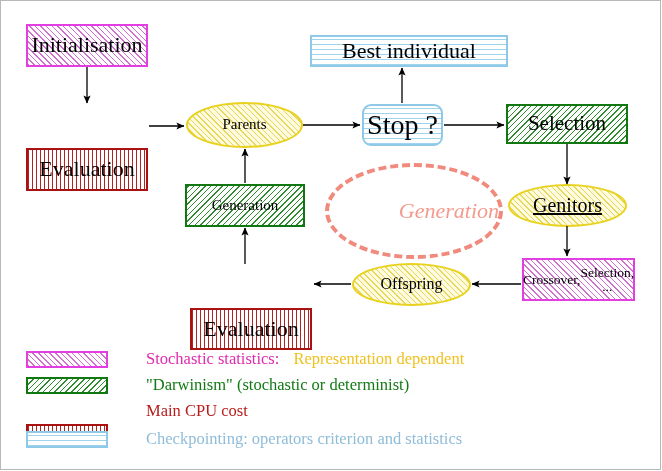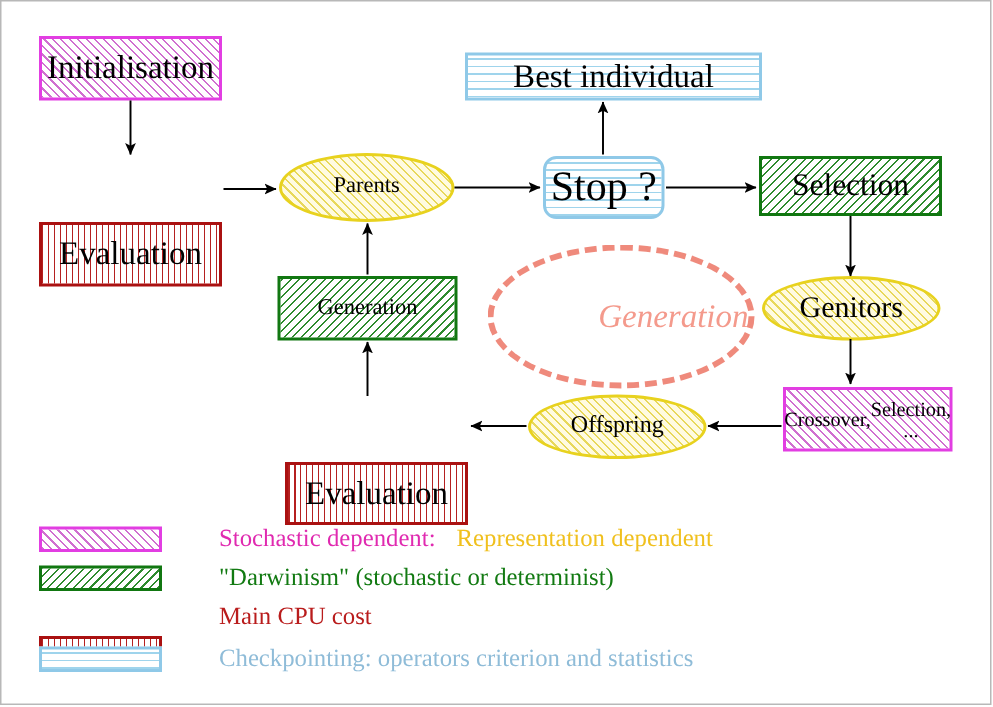--- a/index.html
+++ b/index.html
@@ -104,21 +104,21 @@
 </div>
 
 <div class="node h-blue rounded" style="left:362px;top:104px;width:81px;height:42px;font-size:28px;">
   <span class="nodelabel">Stop ?</span>
 </div>
 
 <div class="node h-green" style="left:506px;top:104px;width:122px;height:40px;font-size:21px;">
   <span class="nodelabel">Selection</span>
 </div>
 
-<div class="node h-yellow ellipse" style="left:508px;top:184px;width:119px;height:43px;font-size:20px;">
+<div class="node h-yellow ellipse" style="left:508px;top:184px;width:119px;height:43px;font-size:20px;text-decoration:underline;">
   <span class="nodelabel">Genitors</span>
 </div>
 
 <div class="node h-magenta" style="left:522px;top:258px;width:113px;height:43px;font-size:13.5px;">
   <span class="nodelabel">Crossover,</span>
   <span class="nodelabel">Selection, ...</span>
 </div>
 
 <div class="node h-yellow ellipse" style="left:352px;top:263px;width:119px;height:43px;font-size:16px;">
   <span class="nodelabel">Offspring</span>
@@ -133,21 +133,21 @@
 </div>
 
 <div class="gen-ellipse" style="left:325px;top:163px;width:170px;height:88px;font-size:22px;">
   <span>Generation</span>
 </div>
 
 <div id="legend">
 
   <div class="lrow" style="top:8px;">
     <span class="swatch h-magenta"></span>
-    <span class="ltext c-magenta">Stochastic dependent:</span>
+    <span class="ltext c-magenta">Stochastic statistics:</span>
     <span class="ltext c-gold" style="margin-left:14px;text-align:center;">Representation dependent</span>
   </div>
 
   <div class="lrow" style="top:34px;">
     <span class="swatch h-green"></span>
     <span class="ltext c-green">"Darwinism" (stochastic or determinist)</span>
   </div>
 
   <div class="lrow" style="top:60px;">
     <span class="swatch h-red"></span>

